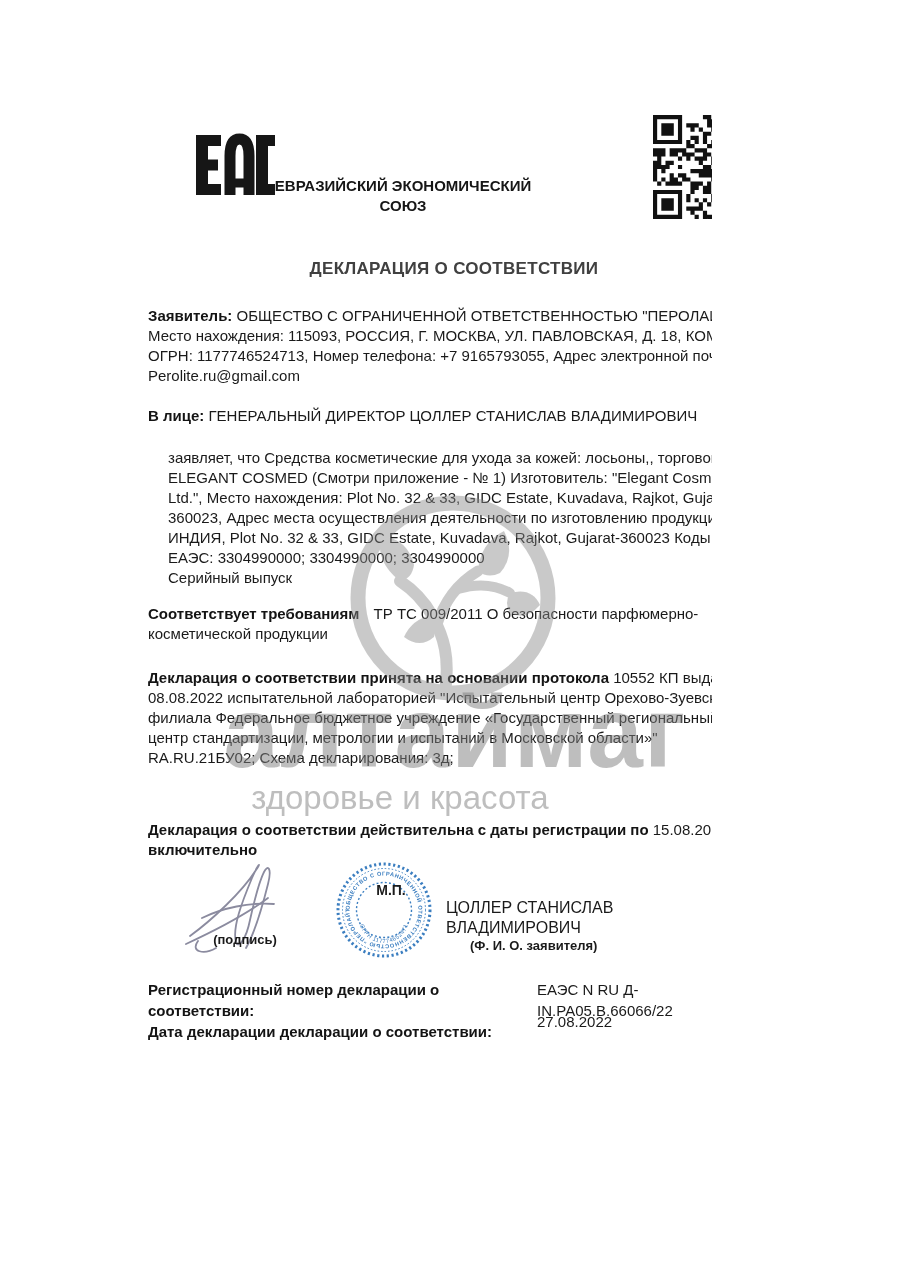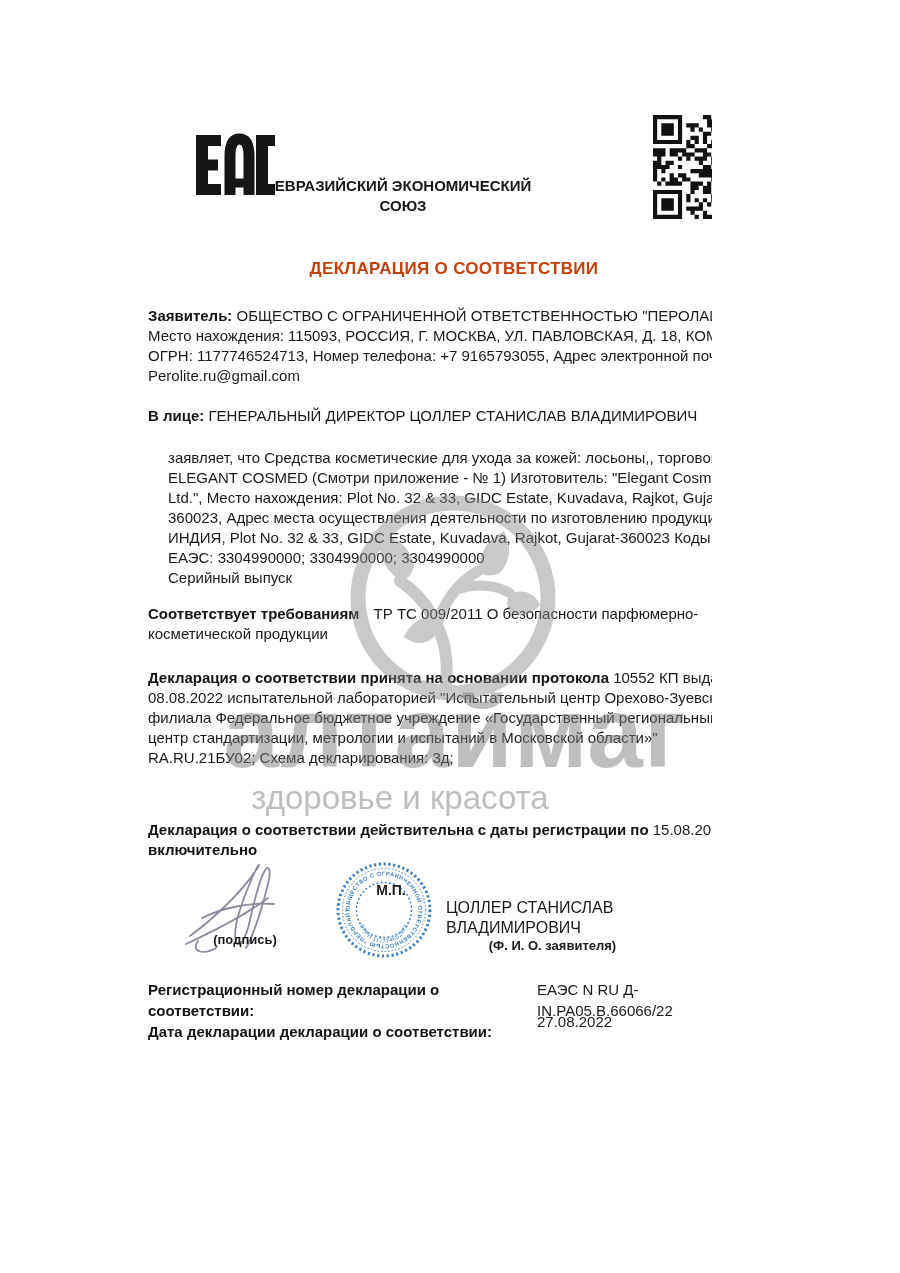--- a/index.html
+++ b/index.html
@@ -9,21 +9,21 @@
   }
   
   .eac-logo{position:absolute;left:193px;top:132px;width:84px;height:66px;}
   .union-title{
     position:absolute;left:148px;top:176px;width:510px;text-align:center;
     font-size:15px;line-height:20px;font-weight:bold;color:#161616;
   }
   .qr-box{position:absolute;left:653px;top:115px;width:104px;height:104px;}
   .doc-title{
     position:absolute;left:148px;top:259px;width:612px;text-align:center;
-    font-size:17px;font-weight:bold;color:#c2410c;letter-spacing:.3px;
+    font-size:17px;font-weight:bold;color:#404040;letter-spacing:.3px;
   }
   
   .para{position:absolute;left:148px;width:612px;font-size:15px;line-height:20px;z-index:1;}
   .para .lead{font-weight:bold;color:#141414;}
   .gap-lead{margin-right:10px;}
   .p-applicant{top:306px;}
   .p-person{top:406px;}
   .p-declares{top:448px;margin-left:20px;}
   .p-complies{top:604px;}
   .p-basis{top:668px;}
@@ -46,21 +46,21 @@
   .sig-caption{
     position:absolute;left:180px;top:932px;width:130px;text-align:center;
     font-size:13px;font-weight:bold;z-index:3;
   }
   .stamp{position:absolute;left:329px;top:855px;width:110px;height:110px;z-index:3;}
   .signer-name{
     position:absolute;left:446px;top:898px;width:190px;
     font-size:16px;line-height:20px;z-index:3;
   }
   .signer-caption{
-    position:absolute;left:470px;top:938px;width:165px;text-align:center;
+    position:absolute;left:470px;top:938px;width:165px;text-align:left;
     font-size:13px;font-weight:bold;z-index:3;
   }
   
   .reg-label{
     position:absolute;left:148px;width:400px;
     font-size:15px;line-height:21px;font-weight:bold;color:#141414;
   }
   .reg-value{position:absolute;left:537px;width:190px;font-size:15px;line-height:21px;}
   .reg-label-number{top:979px;}
   .reg-value-number{top:979px;}

